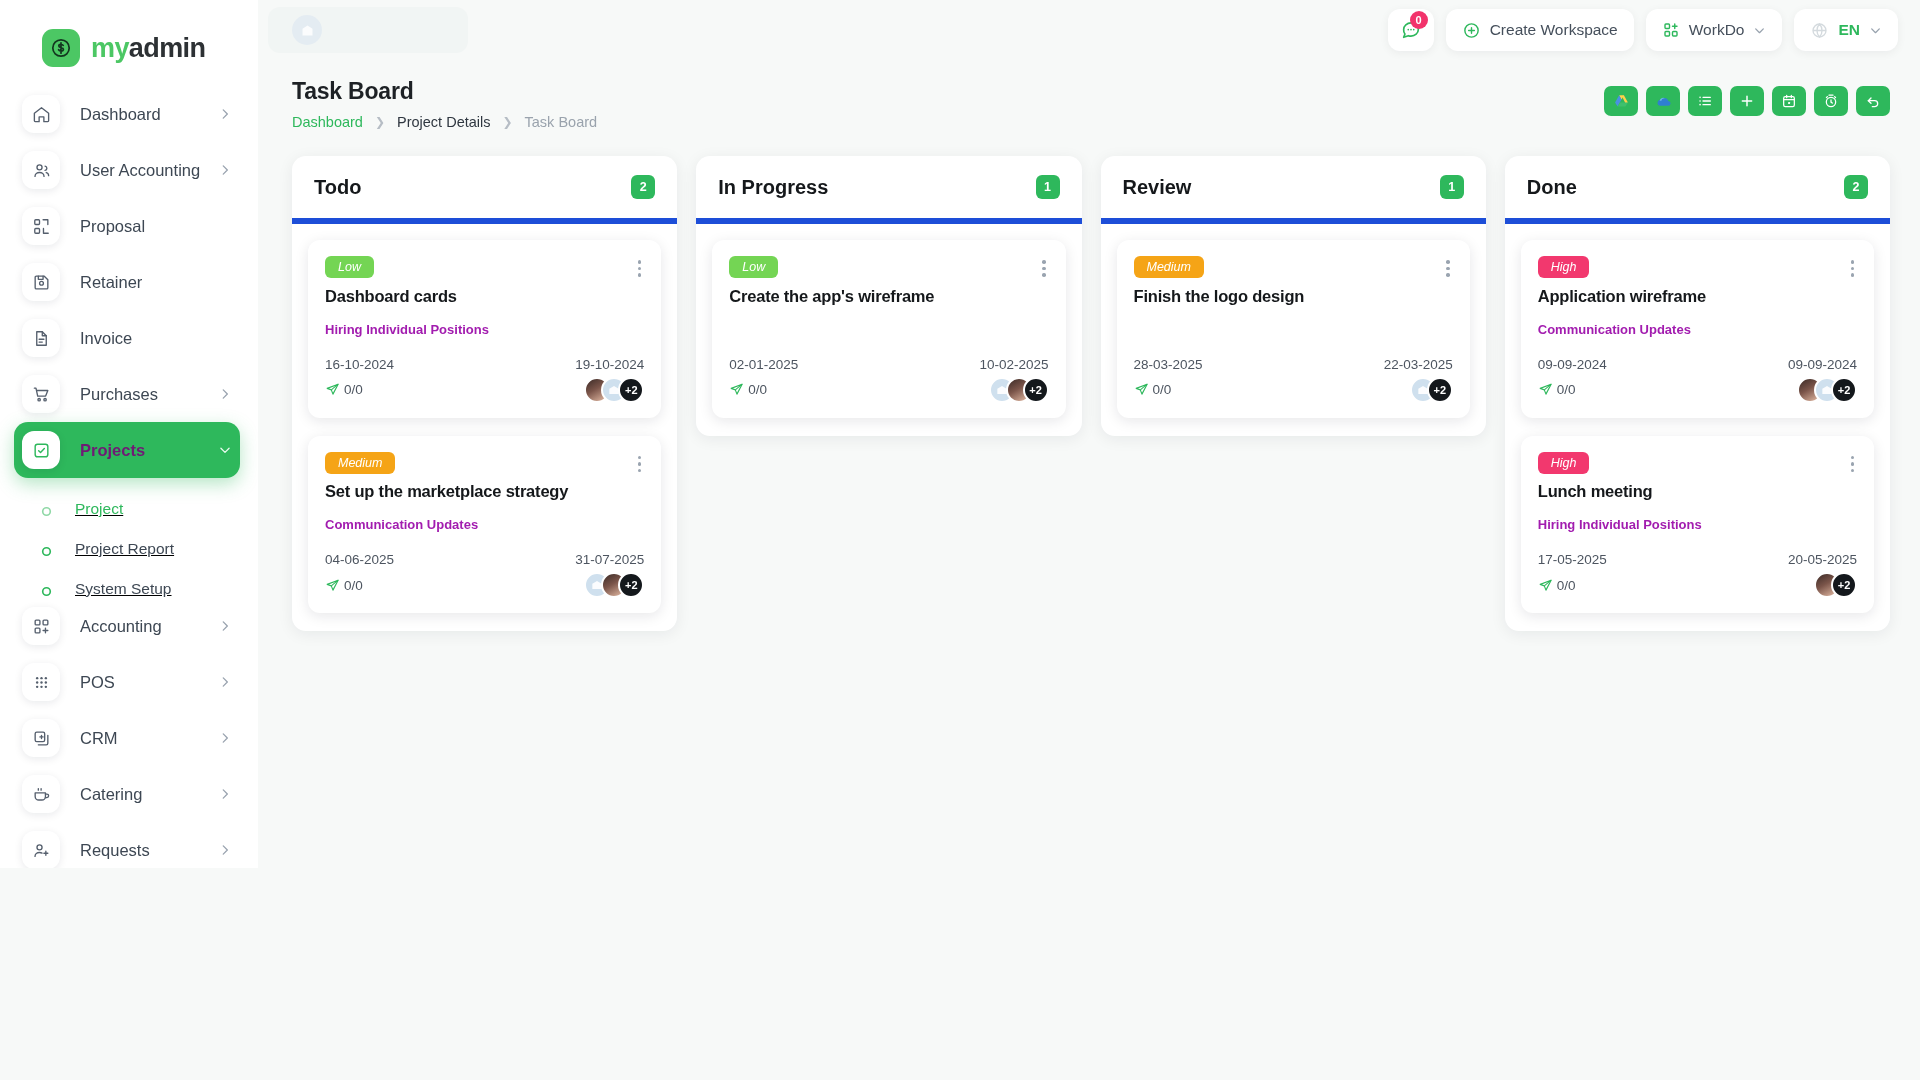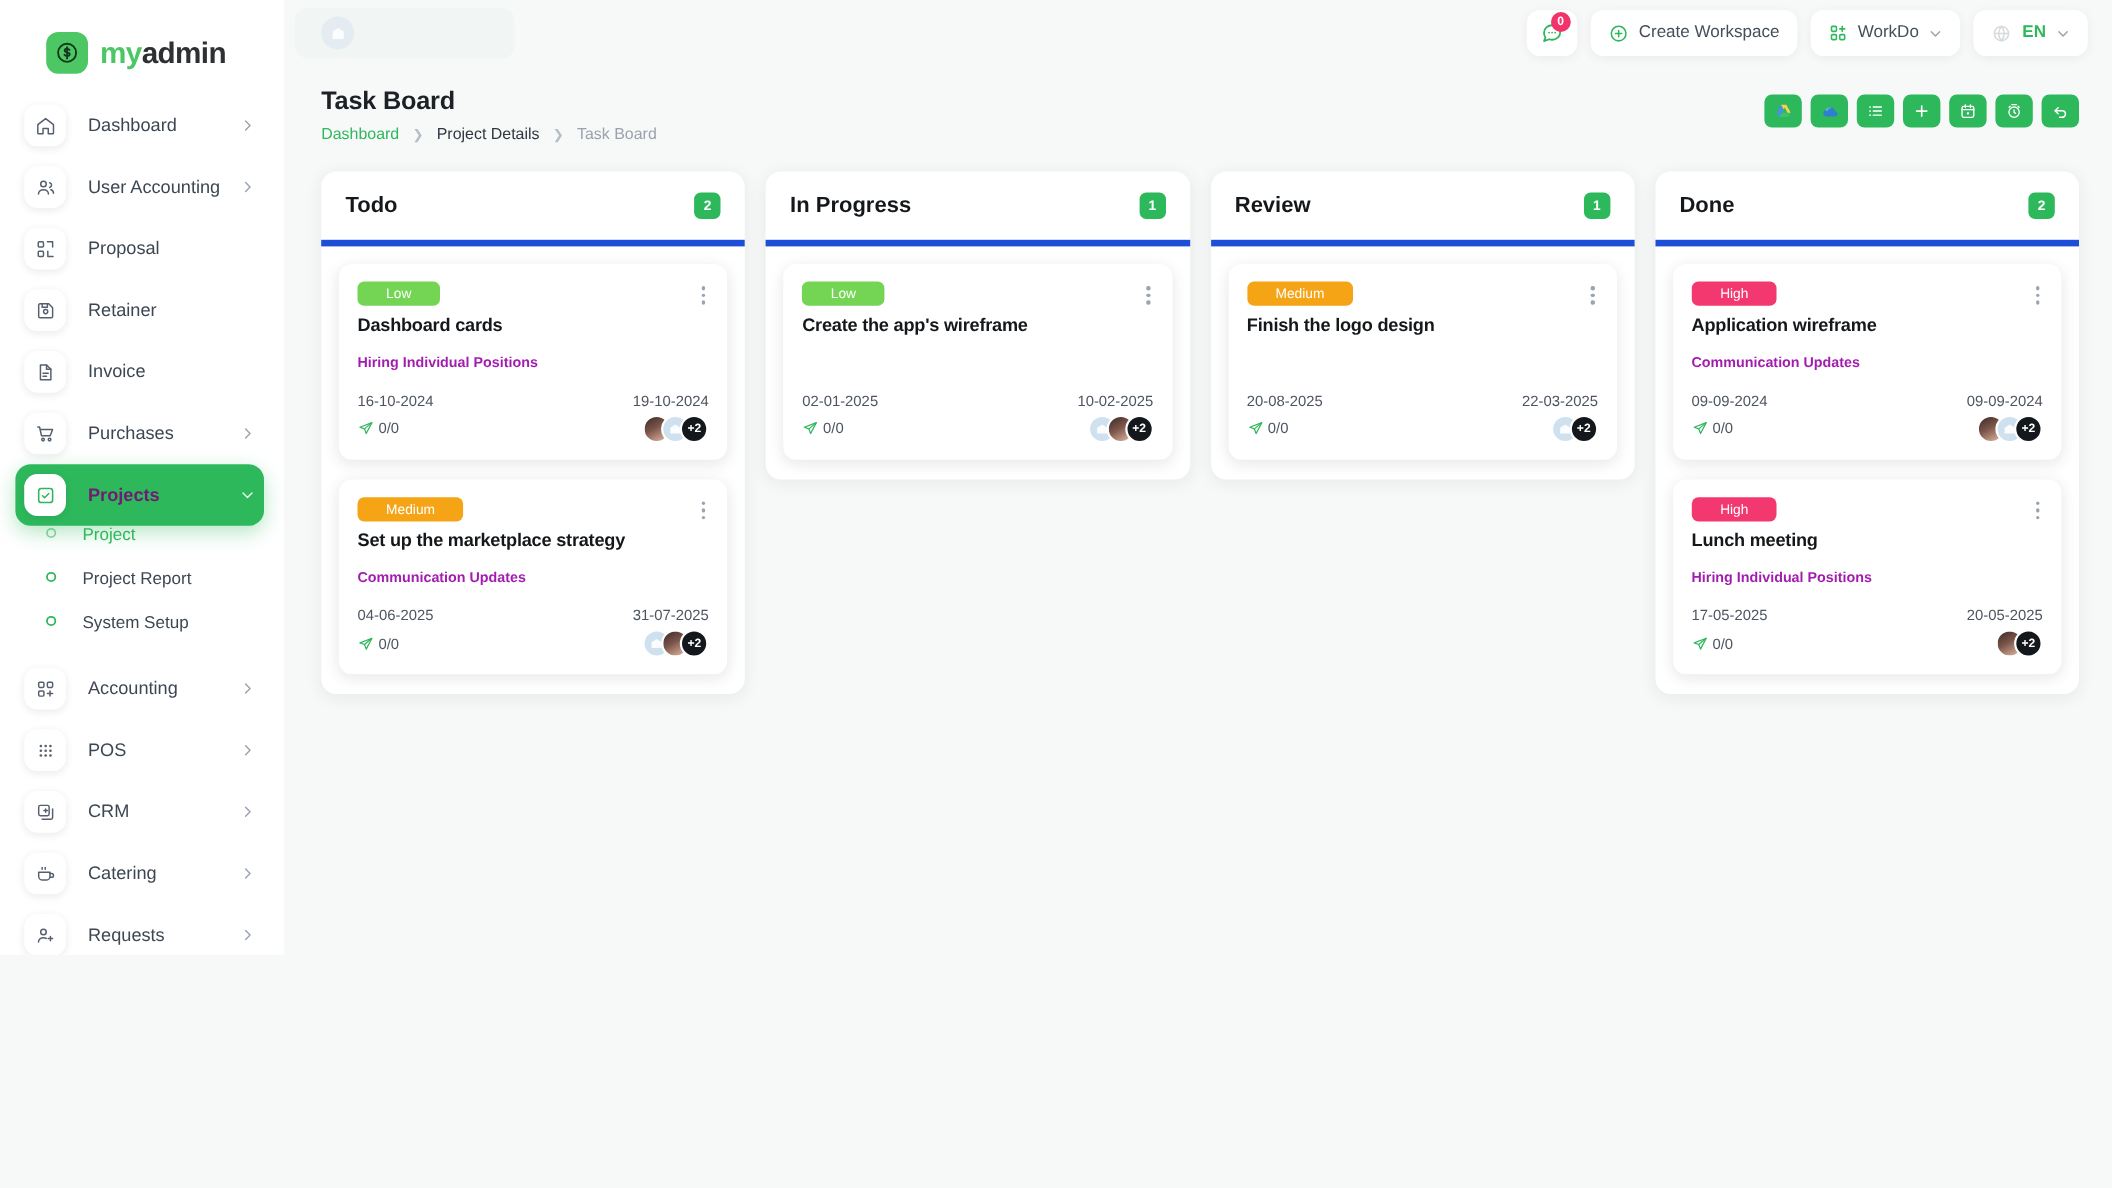--- a/index.html
+++ b/index.html
@@ -38,22 +38,22 @@
     flex: 0 0 38px; color: #555f6d;
   }
   .nav-label { margin-left: 20px; font-size: 16.5px; color: #3d4753; flex: 1; }
   .chev { color: #98a2ae; margin-right: 8px; display: flex; }
   .nav-item.active { background: #2eb85c; box-shadow: 0 6px 18px rgba(46,184,92,.35); }
   .nav-item.active .nav-label { color: #701a75; font-weight: 700; }
   .nav-item.active .nav-icon { color: #2eb85c; }
   .nav-item.active .chev { color: #eafbef; }
 
   .subnav-item {
-    display: flex; align-items: flex-start; height: 40px;
-    margin: 0 18px 0 14px; padding-left: 26px; cursor: pointer;
+    display: flex; align-items: flex-end; height: 40px;
+    margin: 0 18px 0 14px; padding-left: 26px; cursor: pointer; text-decoration: underline;
   }
   .sub-dot { width: 13px; height: 13px; flex: 0 0 13px; display: flex; }
   .subnav-label { margin-left: 22px; font-size: 15.5px; color: #3d4753; }
   .subnav-item.active .subnav-label { color: #2eb85c; }
 
   
   .main { flex: 1; display: flex; flex-direction: column; min-width: 0; }
 
   .topbar {
     height: 60px; display: flex; align-items: center;
@@ -114,21 +114,21 @@
     display: flex; align-items: center; justify-content: center; padding: 0 7px;
   }
   .col-body { padding: 16px 16px 18px 16px; display: flex; flex-direction: column; gap: 18px; }
 
   .card {
     background: #fff; border-radius: 12px; padding: 16px 17px 15px 17px;
     box-shadow: 0 3px 14px rgba(16,24,40,.10); position: relative;
   }
   .card-top { display: flex; align-items: flex-start; }
   .prio {
-    border-radius: 6px; padding: 4px 26px; font-size: 12.5px; color: #fff; font-weight: 500;
+    border-radius: 6px; padding: 4px 13px; font-size: 12.5px; color: #fff; font-weight: 500; font-style: italic;
   }
   .prio.low { background: #74d554; }
   .prio.medium { background: #f5a416; }
   .prio.high { background: #f2386e; }
   .kebab { margin-left: auto; display: flex; flex-direction: column; gap: 3px; cursor: pointer; padding: 4px 3px; }
   .kebab i { width: 3.5px; height: 3.5px; border-radius: 50%; background: #9aa4b0; display: block; }
   .card-title { font-size: 16.5px; font-weight: 700; color: #15181b; margin-top: 6px; letter-spacing: -0.2px; }
   .card-desc { font-size: 13px; font-weight: 600; color: #a21caf; margin-top: 16px; min-height: 17px; }
   .card-foot { margin-top: 18px; }
   .dates { display: flex; justify-content: space-between; font-size: 13.5px; color: #4d5560; }
@@ -655,21 +655,21 @@
                 <span class="kebab">
                     <i></i>
                     <i></i>
                     <i></i>
                   </span>
               </div>
               <div class="card-title">Finish the logo design</div>
               <div class="card-desc"></div>
               <div class="card-foot">
                 <div class="dates">
-                  <span>20-08-2025</span>
+                  <span>28-03-2025</span>
                   <span>22-03-2025</span>
                 </div>
                 <div class="foot-row">
                   <span class="sendcount">
                     <svg width="15" height="15" viewBox="0 0 24 24" fill="none" stroke="#2eb85c" stroke-width="1.8" stroke-linejoin="round">
                         <path d="M21 3.5 3.5 10.2l6.6 2.4 2.6 6.8z"></path>
                         <path d="M21 3.5 10.1 12.6"></path>
                       </svg>
                     <span>0/0</span>
                   </span>

